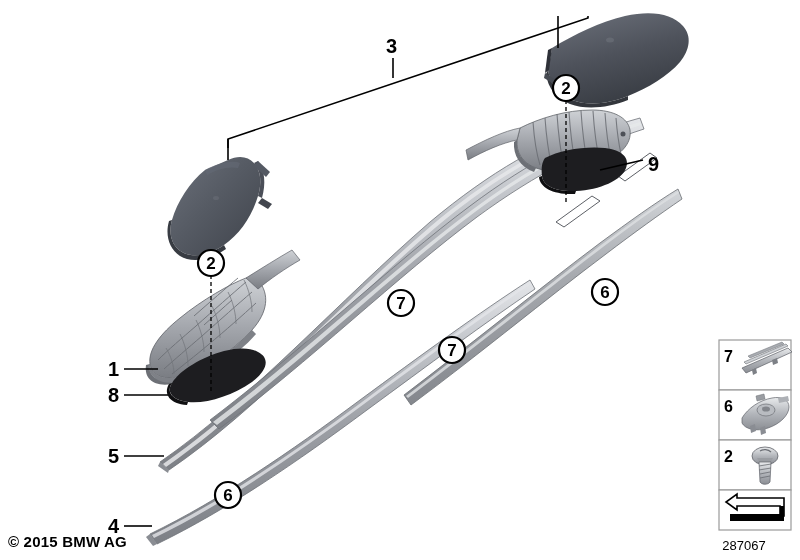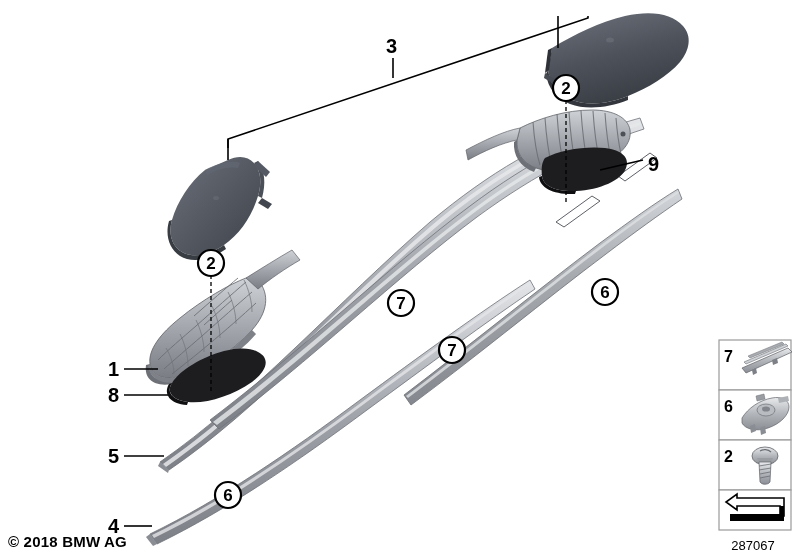--- a/index.html
+++ b/index.html
@@ -83,21 +83,20 @@
   }
   #partnumber {
     position: absolute;
     left: 744px;
     top: 538px;
     transform: translateX(-50%);
     font-family: "Liberation Sans", sans-serif;
     font-size: 13px;
     color: #000000;
     white-space: nowrap;
-    margin-left: 9px;
   }
 </style>
 </head>
 <body>
 
 <div id="diagram-root">
 
   <svg id="parts-svg" viewBox="0 0 800 560">
     <defs>
       <linearGradient id="gradRail" x1="0" y1="0" x2="0" y2="1">
@@ -381,16 +380,16 @@
       <g>
         <g>
           <path d="M784,498 L737,498 L737,494 L726,502 L737,510 L737,506 L780,506 L780,516 L784,516 Z" fill="#ffffff" stroke="#000000" stroke-width="1.6" stroke-linejoin="miter"></path>
           <path d="M730,514 L784,514 L784,521 L730,521 Z" fill="#000000"></path>
           <path d="M780,506 L784,506 L784,516 L780,516 Z" fill="#000000"></path>
         </g>
       </g>
     </g>
   </svg>
 
-  <div id="copyright">© 2018 BMW AG</div>
+  <div id="copyright">© 2015 BMW AG</div>
   <div id="partnumber">287067</div>
 
 </div>
 
 </body></html>

